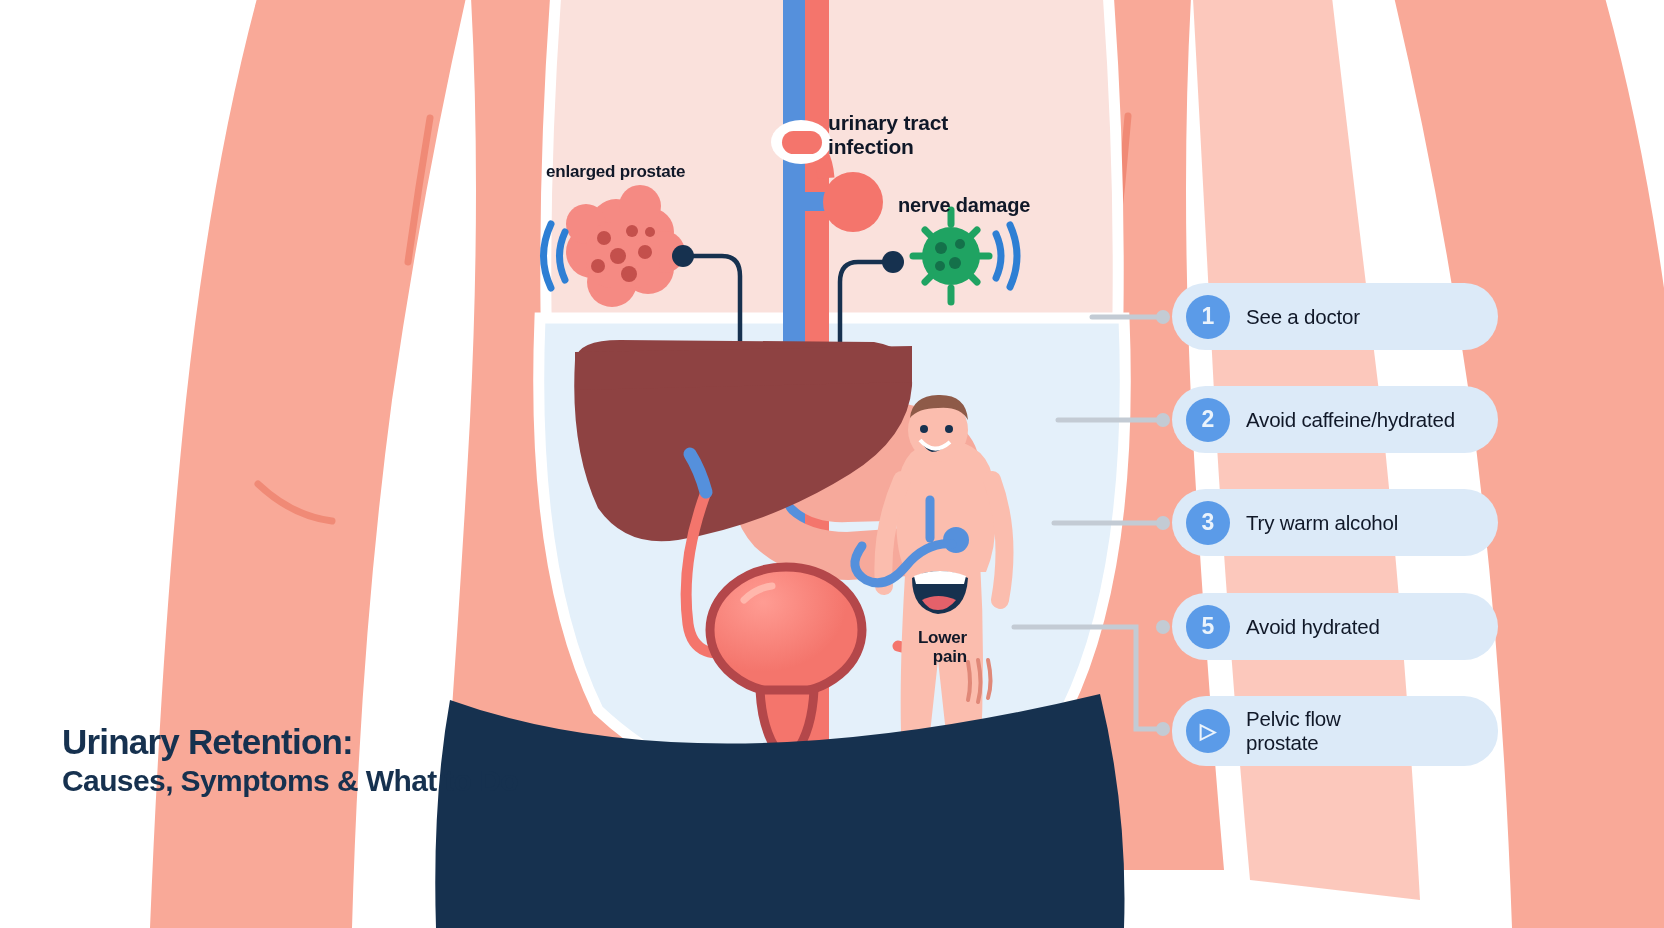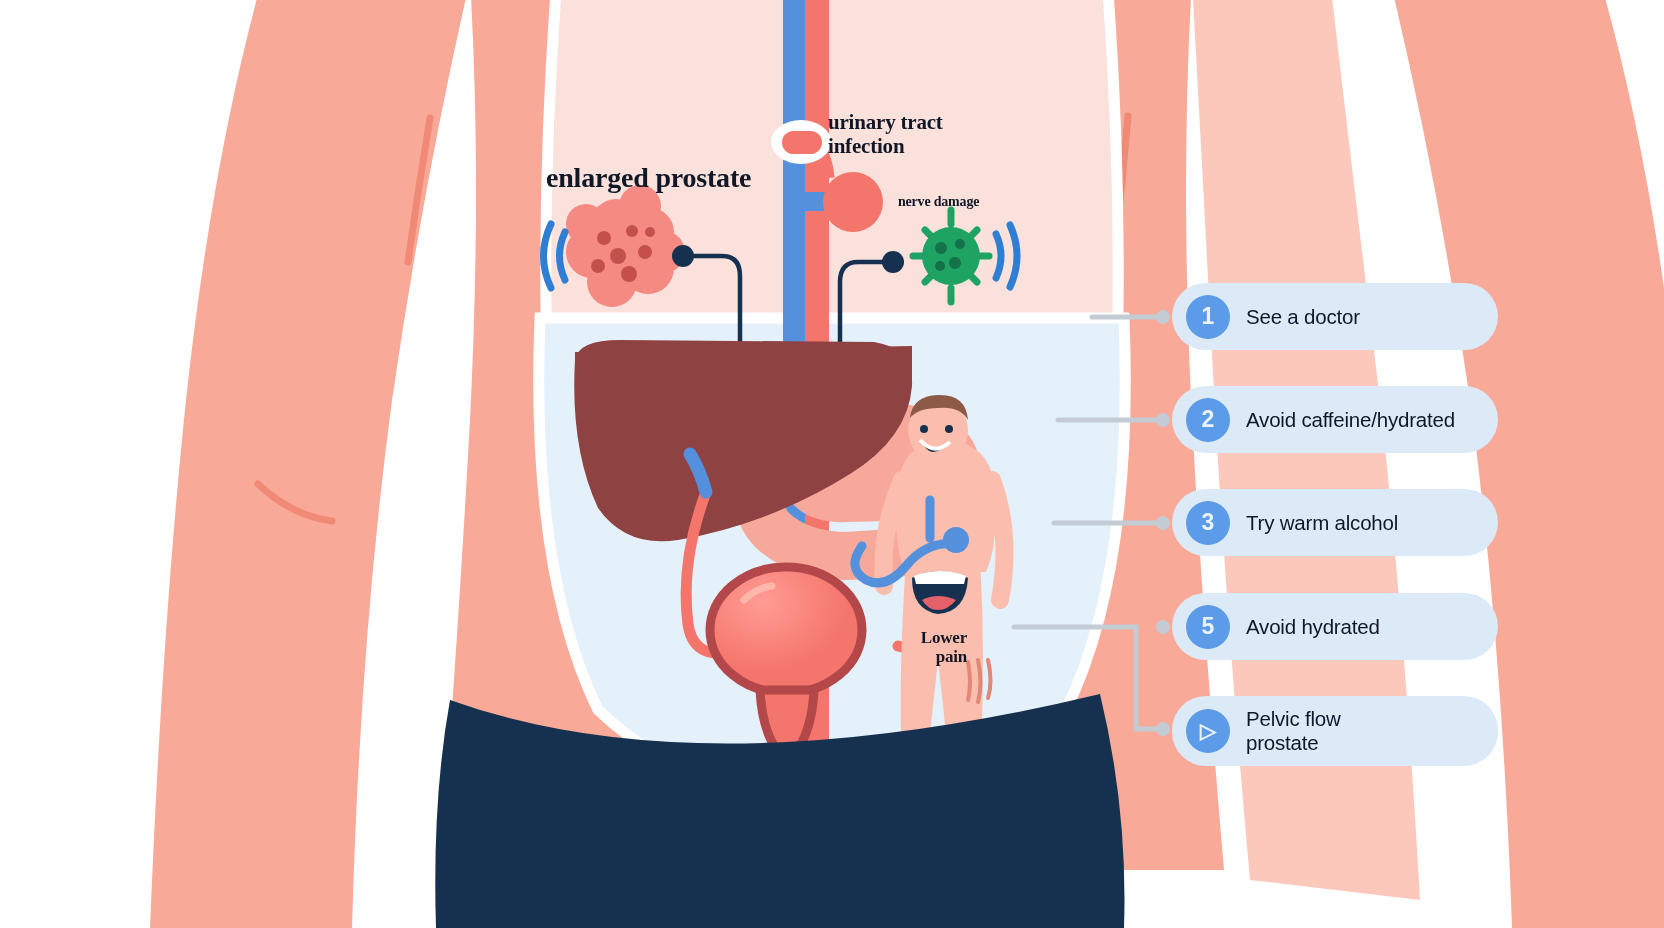--- a/index.html
+++ b/index.html
@@ -20,25 +20,24 @@
   }
 
   
   .anno {
     position: absolute;
     font-weight: bold;
     color: #101828;
     line-height: 1.12;
     letter-spacing: -0.2px;
     white-space: pre-line;
-    font-family: Liberation Serif, serif;
-  }
-  #label-prostate { left: 546px; top: 162px; font-size: 28px; }
+  }
+  #label-prostate { left: 546px; top: 162px; font-size: 17px; }
   #label-uti      { left: 828px; top: 111px; font-size: 21px; }
-  #label-nerve    { left: 898px; top: 194px; font-size: 14px; }
+  #label-nerve    { left: 898px; top: 194px; font-size: 20px; }
   #label-lowerpain{ left: 905px; top: 628px; font-size: 17px; text-align: right; width: 62px;}
 
   
   #advice {
     position: absolute;
     left: 1172px; top: 283px;
     width: 330px;
   }
   .pill {
     position: absolute;
@@ -323,15 +322,17 @@
     </div>
 
     <div class="pill tall" style="top:413px">
       <div class="badge glyph">▷</div>
       <div class="pill-label">Pelvic flow
 prostate</div>
     </div>
   </div>
 
   <div id="titleblock">
+    <div id="title-main">Urinary Retention:</div>
+    <div id="title-sub">Causes, Symptoms &amp; What to Do</div>
   </div>
 
 </div>
 
 </body></html>

